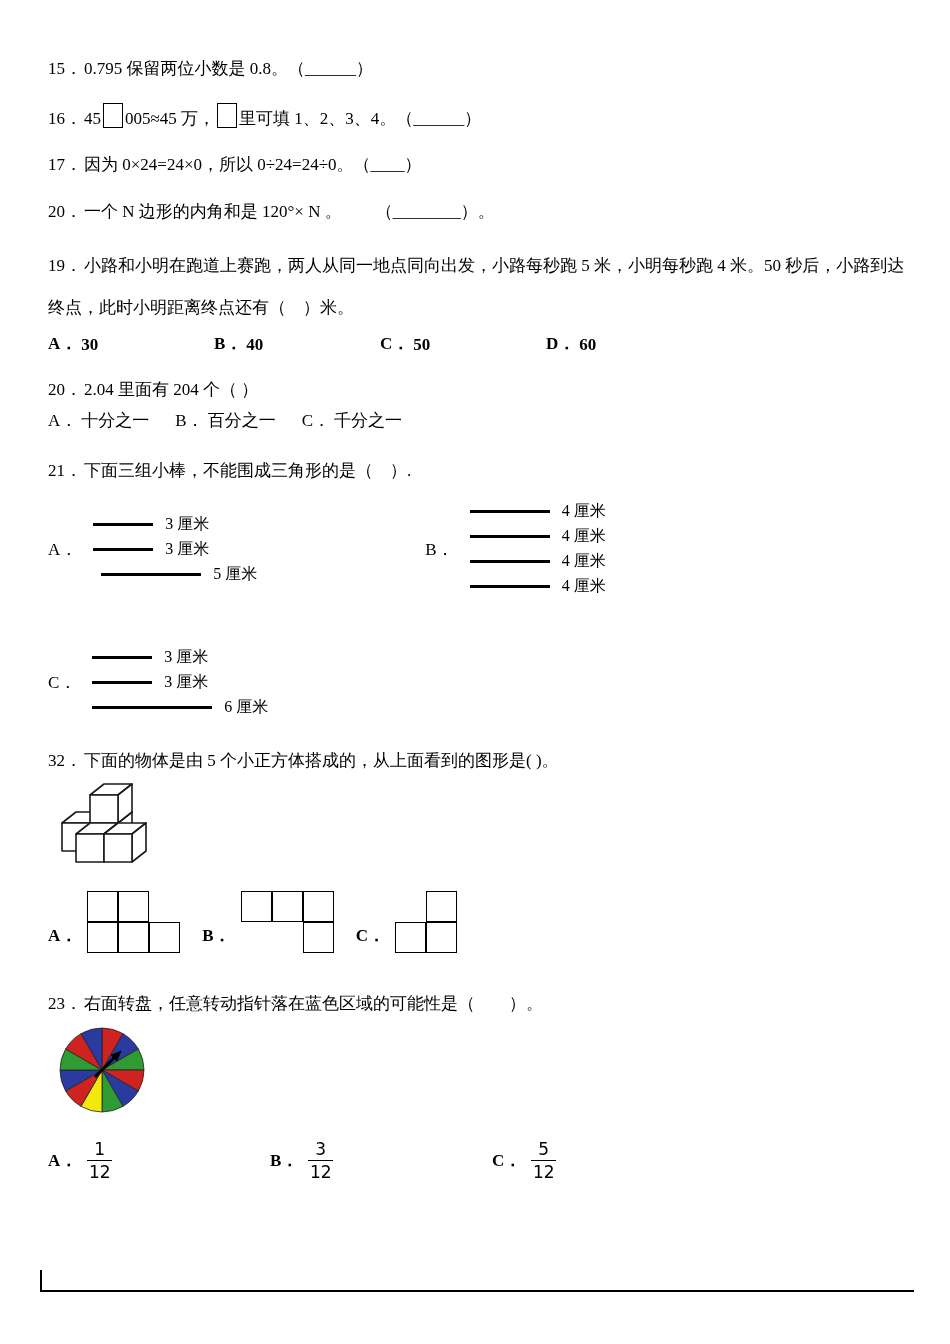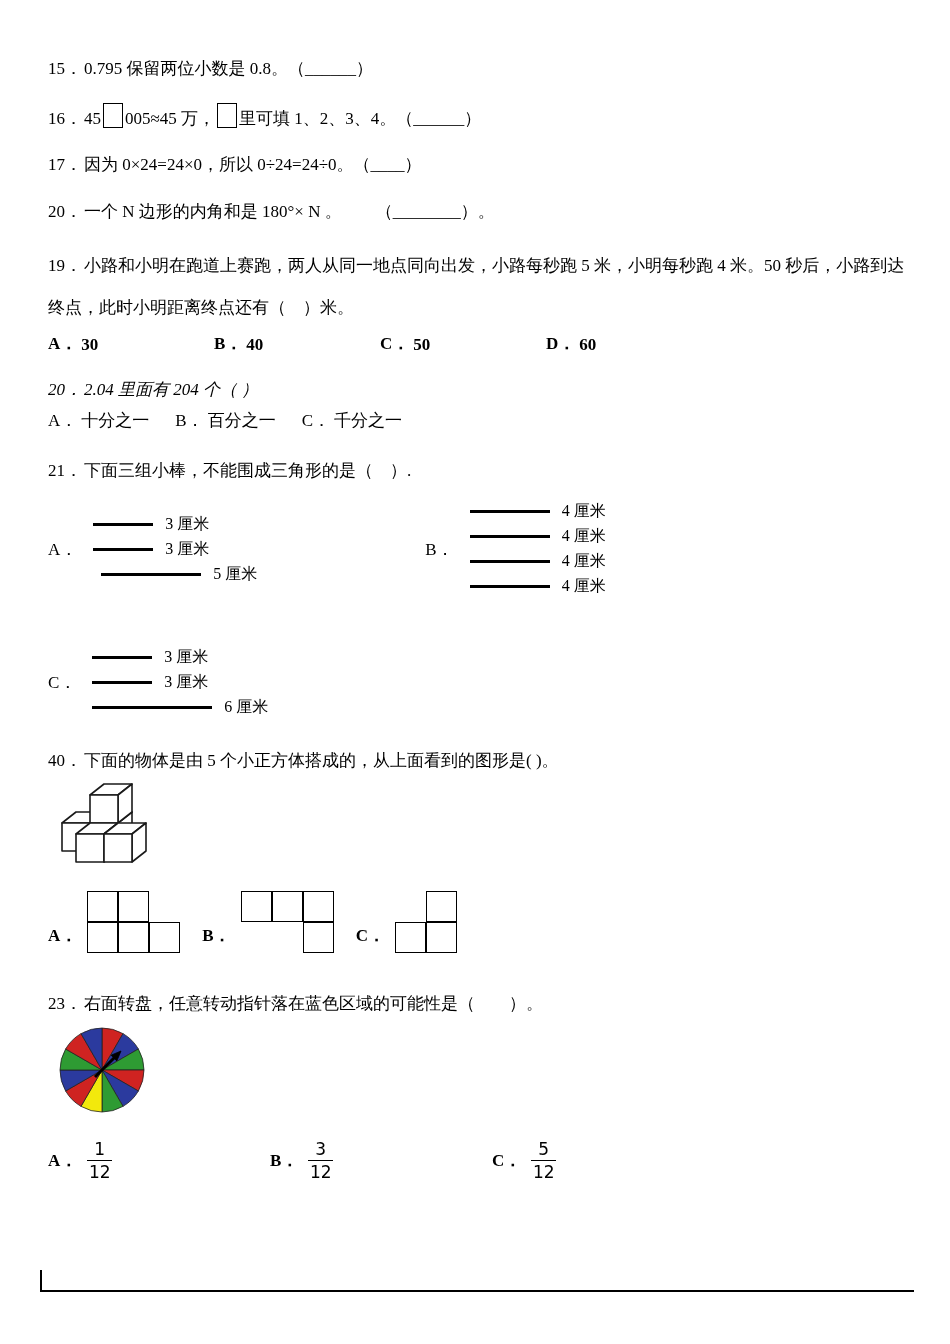--- a/index.html
+++ b/index.html
@@ -72,21 +72,21 @@
 
   <div class="qline">
     <span class="qnum">16．</span><span>45</span><span class="box"></span><span>005≈45 万，</span><span class="box"></span><span>里可填 1、2、3、4。（______）</span>
   </div>
 
   <div class="qline">
     <span class="qnum">17．</span><span>因为 0×24=24×0，所以 0÷24=24÷0。（____）</span>
   </div>
 
   <div class="qline">
-    <span class="qnum">20．</span><span>一个 N 边形的内角和是 180°× N 。</span><span style="display:inline-block;width:34px;"></span><span>（________）。</span>
+    <span class="qnum">20．</span><span>一个 N 边形的内角和是 120°× N 。</span><span style="display:inline-block;width:34px;"></span><span>（________）。</span>
   </div>
 
 
   <div>
     <div class="q19-text">
       <span class="qnum">19．</span><span>小路和小明在跑道上赛跑，两人从同一地点同向出发，小路每秒跑 5 米，小明每秒跑 4 米。50 秒后，小路到达终点，此时小明距离终点还有（　）米。</span>
     </div>
     <div class="opt-row q19-opts">
       <div class="opt">
           <span class="opt-label">A．</span>
@@ -101,21 +101,21 @@
           <span>50</span>
         </div>
       <div class="opt">
           <span class="opt-label">D．</span>
           <span>60</span>
         </div>
     </div>
   </div>
 
   <div>
-    <div class="qline" style="margin-bottom:6px;font-style:italic;">
+    <div class="qline" style="margin-bottom:6px;">
       <span class="qnum">20．</span><span>2.04 里面有 204 个（ ）</span>
     </div>
     <div class="opt-row q20-opts">
       <div class="opt">
           <span class="opt-label">A．</span>
           <span>十分之一</span>
         </div>
       <div class="opt">
           <span class="opt-label">B．</span>
           <span>百分之一</span>
@@ -188,21 +188,21 @@
         <div class="seg-row">
             <div class="seg-bar" style="width: 120px;"></div>
             <span class="seg-label">6 厘米</span>
           </div>
       </div>
     </div>
   </div>
 
   <div style="margin-top:28px;">
     <div class="qline" style="margin-bottom:6px;">
-      <span class="qnum">40．</span><span>下面的物体是由 5 个小正方体搭成的，从上面看到的图形是(      )。</span>
+      <span class="qnum">32．</span><span>下面的物体是由 5 个小正方体搭成的，从上面看到的图形是(      )。</span>
     </div>
 
     <div class="cube-fig">
       <svg width="108" height="90" viewBox="0 0 108 90">
         <g fill="#fff" stroke="#1a1a1a" stroke-width="1.6" stroke-linejoin="round">
 
           <polygon points="14,41 28,30 56,30 42,41"></polygon>
             <polygon points="42,41 56,30 56,58 42,69"></polygon>
             <rect x="14" y="41" width="28" height="28"></rect>
 

